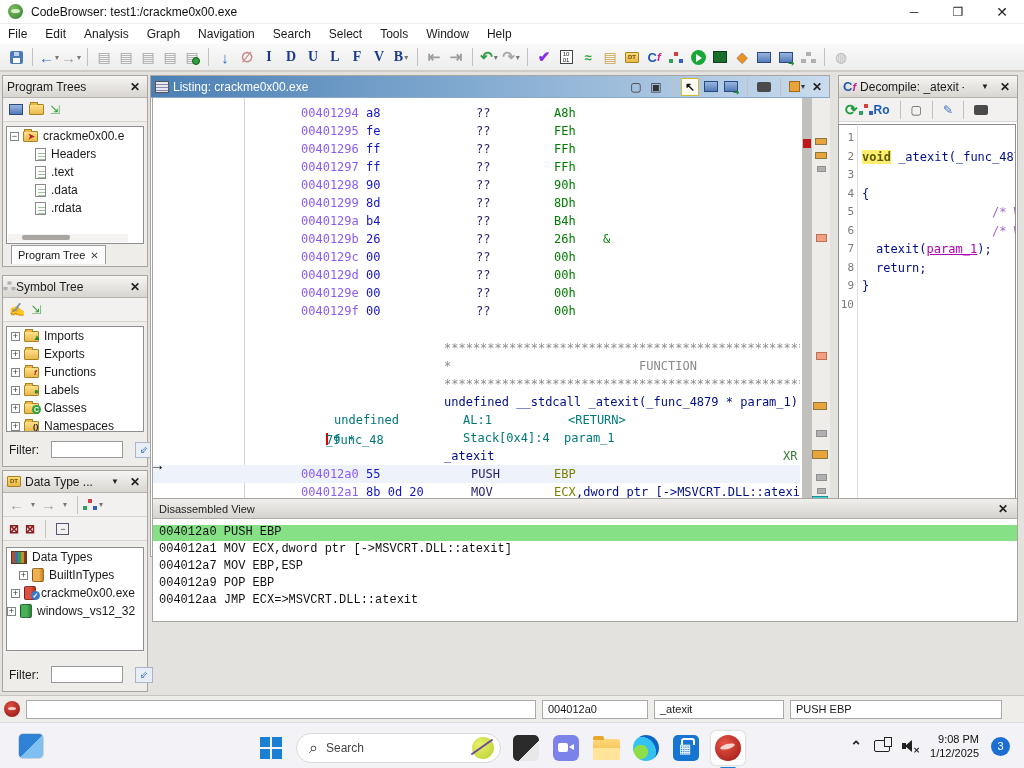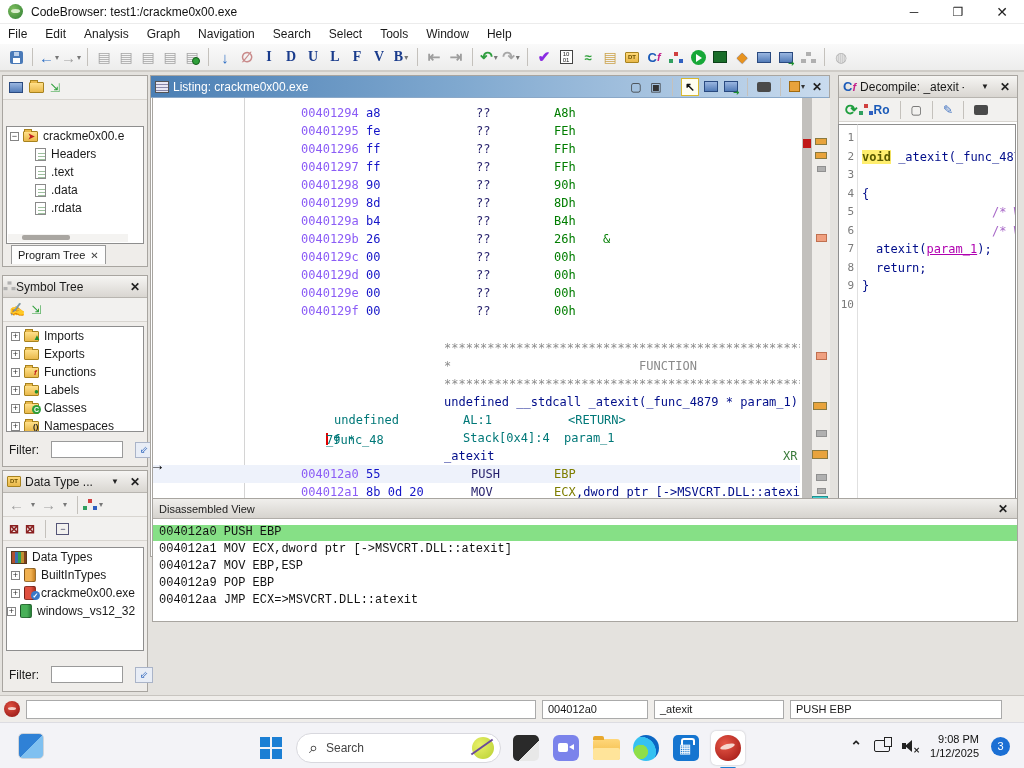--- a/index.html
+++ b/index.html
@@ -311,20 +311,25 @@
     </span>
   <span class="tsep"></span>
   <span class="tbtn">
       <span class="globe">◍</span>
     </span>
 </div>
 
 <div id="workspace">
 
   <div class="panel" style="left:2px;top:3px;width:146px;height:192px">
+    <div class="phdr">
+      <span>Program Trees</span>
+      <span class="sp"></span>
+      <span class="hbtn x"></span>
+    </div>
     <div class="ptool">
       <span class="tblu" style="position:relative"></span>
       <span class="folder" style="margin:0"></span>
       <span style="color:#2fa03a;font-size:12px">⇲</span>
     </div>
     <div class="treebox" style="left:3px;top:50px;width:138px;height:118px">
       <div class="trow" style="padding-left:3px">
         <span class="expander minus"></span>
         <span class="folder">
             <span class="ovl" style="color:#c02020;left:4px;top:1px">➤</span>
@@ -440,21 +445,21 @@
       <span style="color:#8a2020;font-weight:bold">⊠</span>
       <span style="color:#8a2020;font-weight:bold">⊠</span>
       <span class="tsep"></span>
       <span style="border:1px solid #557;padding:0 3px;font-size:9px;color:#335">−</span>
     </div>
     <div class="treebox" style="left:3px;top:76px;width:138px;height:104px">
       <div class="trow" style="padding-left:4px">
         <span class="shelf"></span>
         <span>Data Types</span>
       </div>
-      <div class="trow" style="padding-left:4px">
+      <div class="trow" style="padding-left:12px">
         <span class="expander plus"></span>
         <span class="book" style="background:linear-gradient(90deg,#f0b050 60%,#c88020)"></span>
         <span>BuiltInTypes</span>
       </div>
       <div class="trow" style="padding-left:4px">
         <span class="expander plus"></span>
         <span class="book" style="background:linear-gradient(90deg,#e05040 60%,#a83020)">
             <span class="ovl" style="left:6px;top:4px;width:9px;height:9px;border-radius:50%;background:#3a78c8;color:#fff;font-size:7px;text-align:center;line-height:9px">✓</span>
           </span>
         <span>crackme0x00.exe</span>

